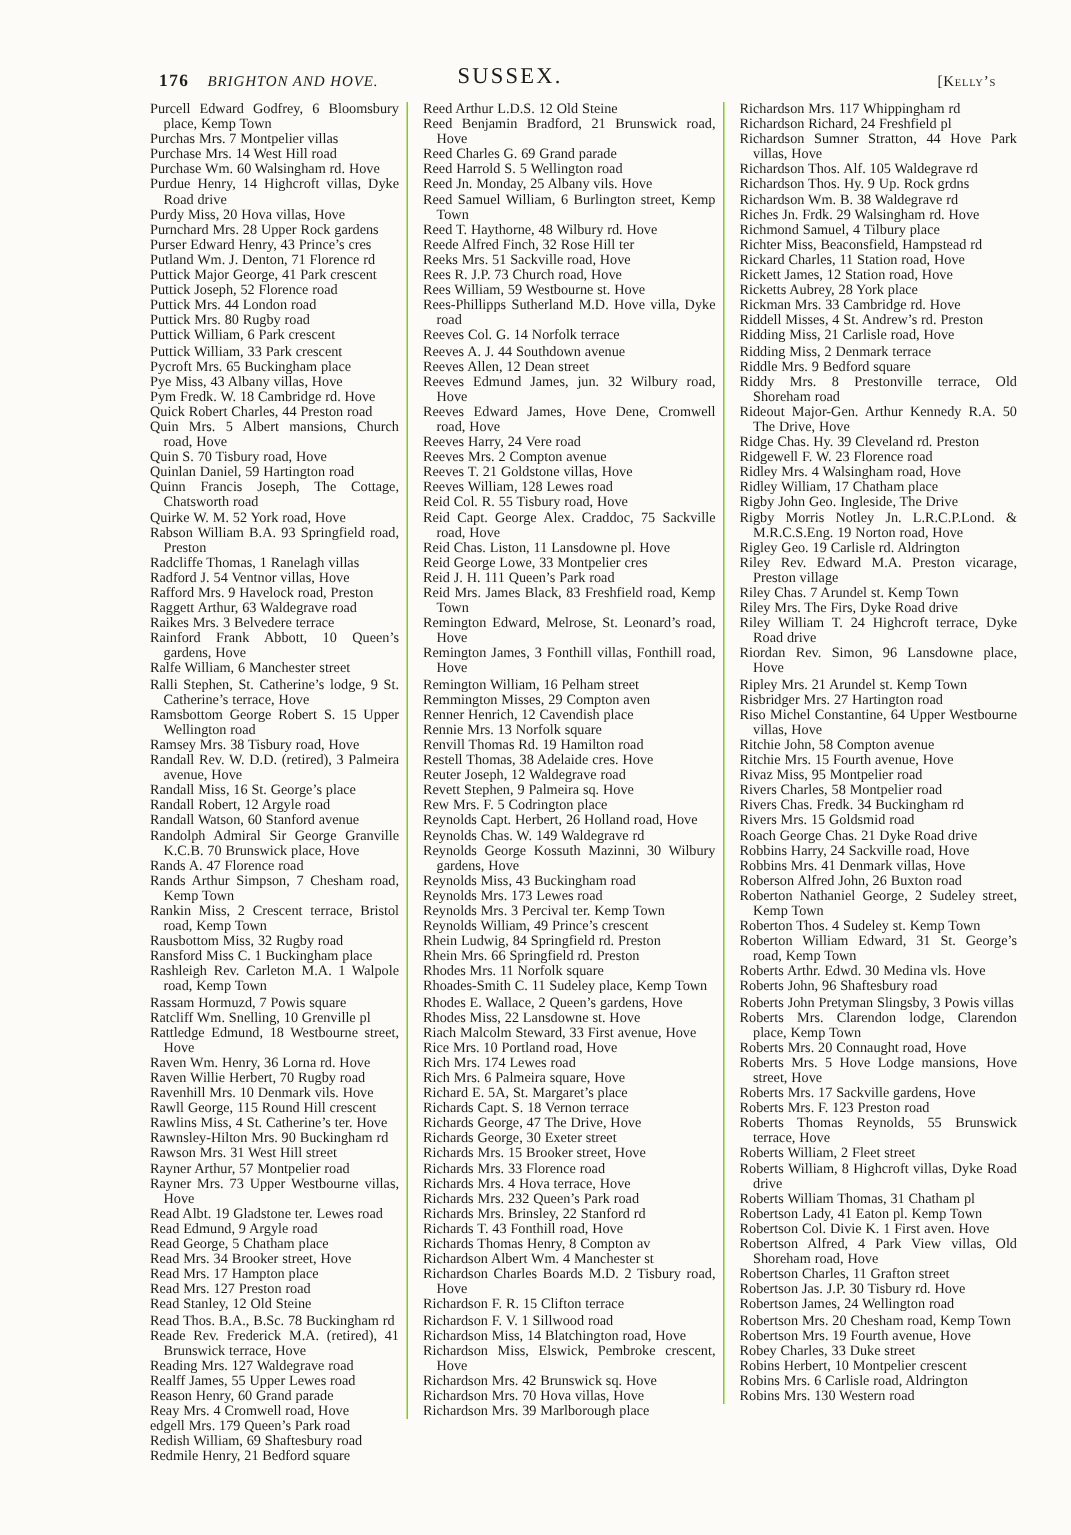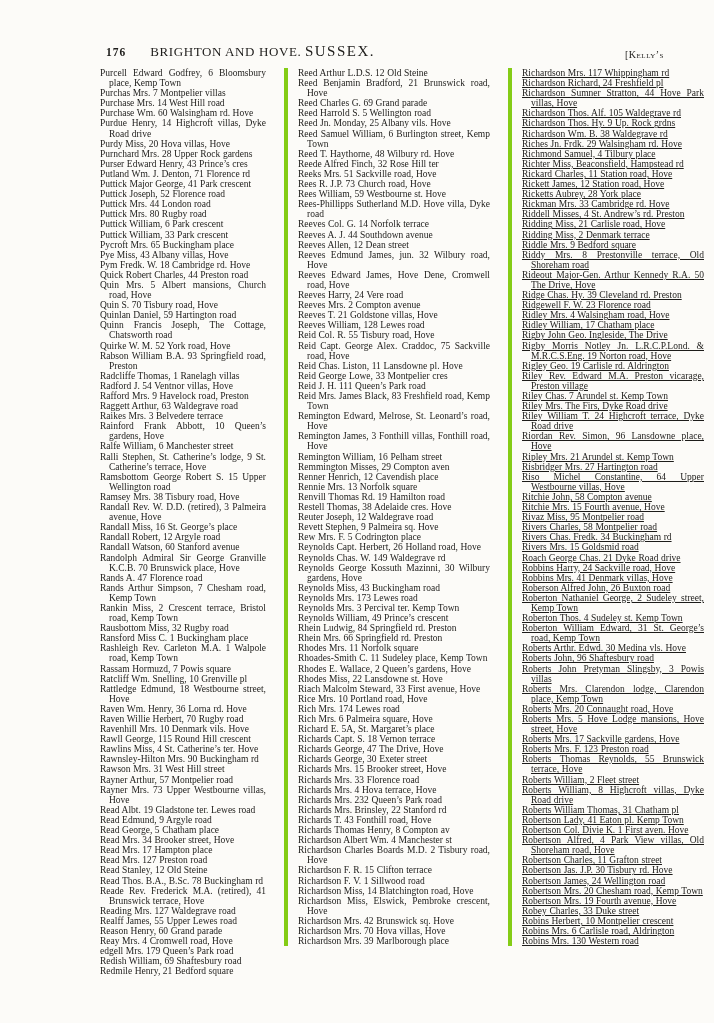--- a/index.html
+++ b/index.html
@@ -16,30 +16,31 @@
   .header {
     position: relative;
     margin: 42px 50px 6px 106px;
     height: 18px;
   }
   .header-left {
     position: absolute;
     left: 0; bottom: 0;
     display: flex;
     align-items: baseline;
-    gap: 24px;
+    gap: 12px;
   }
   .page-number {
     font-size: 11.5px;
     font-weight: bold;
     letter-spacing: 1px;
   }
   .running-title {
-    font-size: 13px;
+    font-size: 10px;
     letter-spacing: 0.6px;
+    font-style: italic;
   }
   .main-title {
     position: absolute;
     left: 0; right: 90px;
     bottom: 0;
     text-align: center;
     font-size: 15px;
     letter-spacing: 1.5px;
   }
   .publisher-mark {
@@ -52,26 +53,26 @@
   .columns {
     display: flex;
     align-items: flex-start;
     padding: 2px 44px 0 100px;
   }
   .col {
     width: 166px;
     flex: 0 0 auto;
   }
   .col + .col {
-    margin-left: 18px;
-    border-left: 4px solid #84cc16;
+    margin-left: 5px;
+    border-left: 1px solid #84cc16;
     padding-left: 10px;
   }
   .col-2 { width: 206px; }
-  .col-3 { width: 196px; text-decoration: underline; }
+  .col-3 { width: 196px; }
   .entry {
     font-size: 9.5px;
     line-height: 10.1px;
     text-align: justify;
     text-indent: -9px;
     padding-left: 9px;
     word-spacing: 0.2px;
   }
 </style>
 </head>

